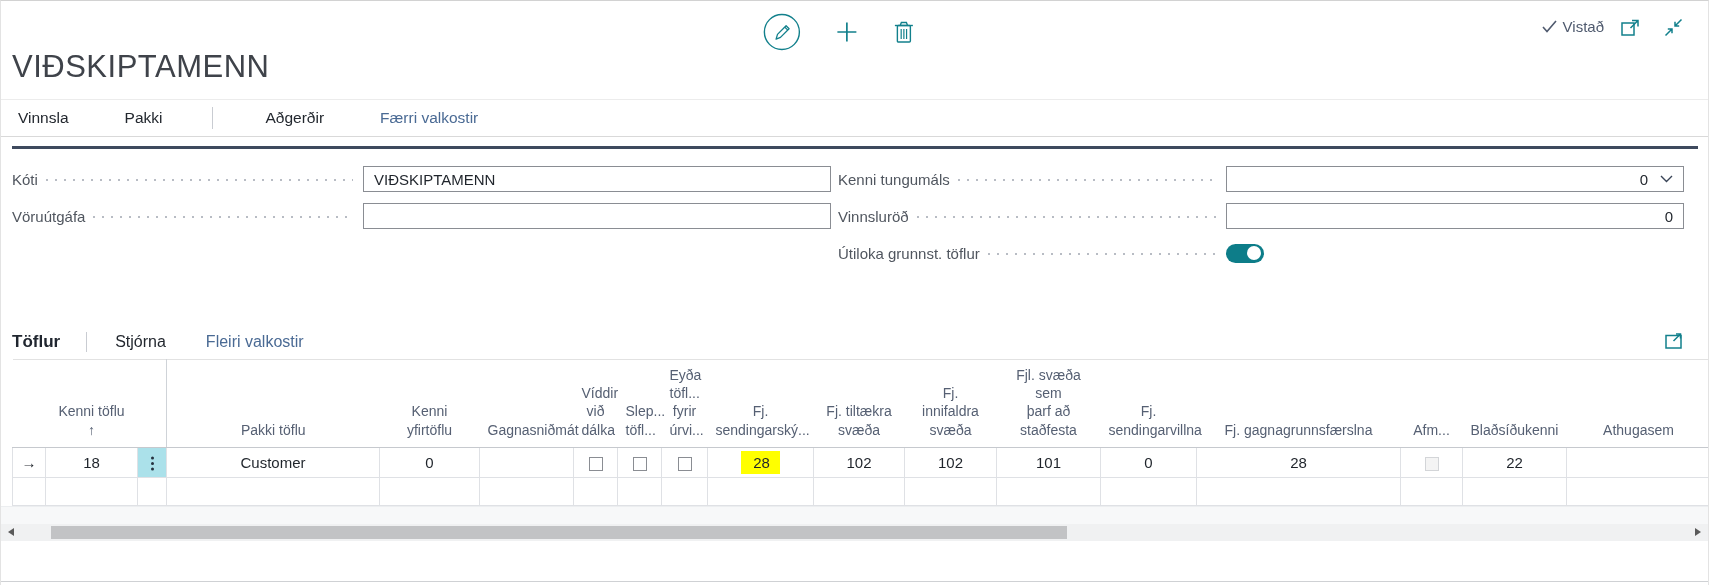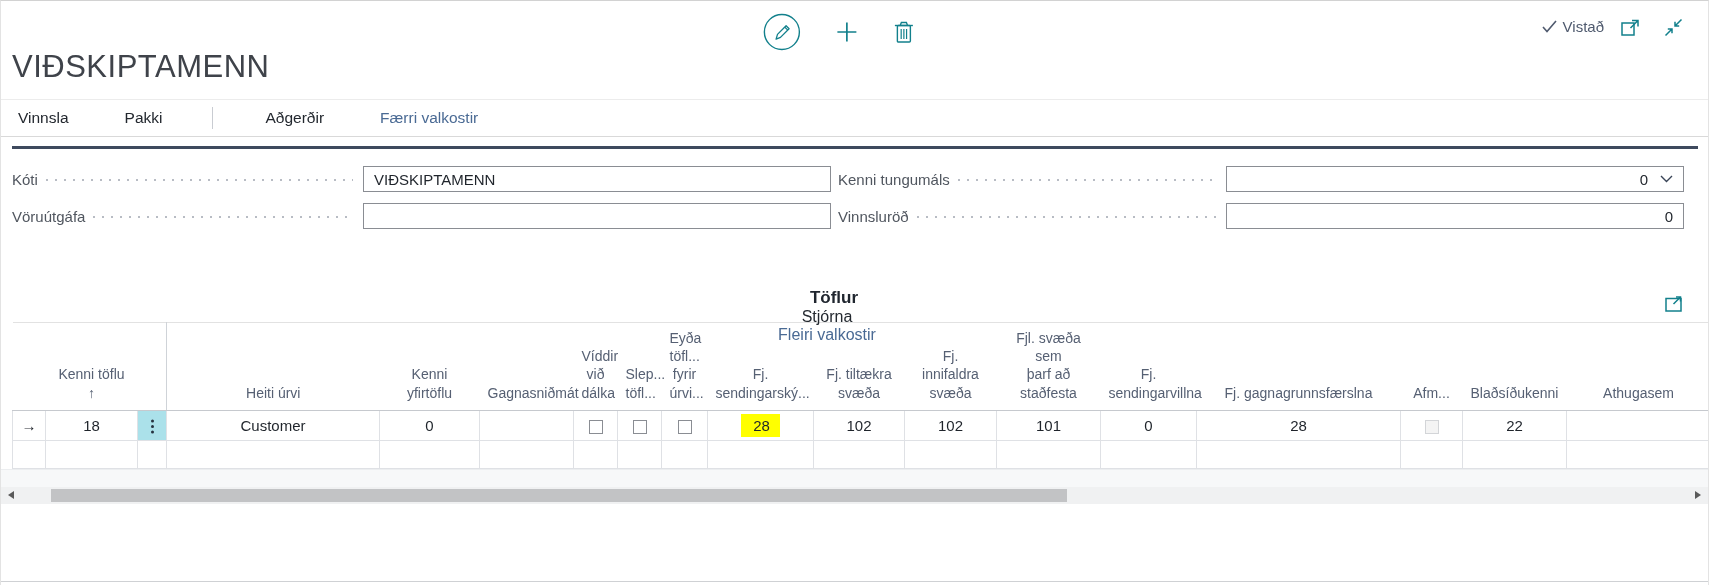--- a/index.html
+++ b/index.html
@@ -44,21 +44,21 @@
   .col-right .inputbox { flex-basis:458px; }
   .inputbox.num { justify-content:flex-end; }
   .inputbox.combo { justify-content:flex-end; gap:12px; }
   .inputzone { flex:0 0 468px; display:flex; align-items:center; }
   .col-right .inputzone { flex-basis:458px; }
   .toggle { width:38px; height:19px; border-radius:10px; background:#0d7d89; position:relative; cursor:pointer; }
   .toggle .knob { position:absolute; top:2.5px; right:3px; width:14px; height:14px; border-radius:50%; background:#fff; }
 
   
   .tables { margin-top:48px; }
-  .subbar { display:flex; align-items:center; height:34px; padding:0 26px 0 11px; position:relative;flex-direction:column; }
+  .subbar { display:flex; align-items:center; height:34px; padding:0 26px 0 11px; position:relative; }
   .sub-heading { font-size:17px; font-weight:700; color:#20262f; margin-right:26px; }
   .sub-sep { width:1px; height:20px; background:#c9ccd2; margin-right:28px; }
   .focus-btn { position:absolute; right:24px; top:6px; cursor:pointer; }
 
   table.grid { border-collapse:collapse; table-layout:fixed; width:1698px; margin-left:11px; }
   .grid th { vertical-align:bottom; font-weight:400; font-size:14px; color:#566073;
              padding:6px 8px 8px; white-space:pre-line; line-height:1.3;
              border-top:1px solid #e2e2e2; border-bottom:1px solid #c6c9ce; cursor:pointer; }
   .grid th.r, .grid td.r { text-align:center; }
   .grid th.l, .grid td.l { text-align:center; }
@@ -174,20 +174,29 @@
           <span>0</span>
           <svg width="13" height="8" viewBox="0 0 13 8">
             <path d="M1 1 L6.5 6.5 L12 1" stroke="#394457" stroke-width="1.4" fill="none"></path>
           </svg>
         </div>
       </div>
       <div class="fld">
         <span class="fld-label">Vinnsluröð</span>
         <span class="leader"></span>
         <div class="inputbox num">0</div>
+      </div>
+      <div class="fld">
+        <span class="fld-label">Útiloka grunnst. töflur</span>
+        <span class="leader"></span>
+        <div class="inputzone">
+          <div class="toggle on">
+              <div class="knob"></div>
+            </div>
+        </div>
       </div>
     </div>
   </div>
 
   <div class="tables">
     <div class="subbar">
       <span class="sub-heading">Töflur</span>
       <span class="sub-sep"></span>
       <span class="ab-item">Stjórna</span>
       <span class="ab-item blue">Fleiri valkostir</span>
@@ -218,21 +227,21 @@
           <col style="width:204px">
           <col style="width:62px">
         <col style="width:104px">
           <col style="width:144px">
       </colgroup>
       <thead>
         <tr>
           <th></th>
           <th class="r">Kenni töflu ↑</th>
           <th class="frozen-divider"></th>
-          <th class="l">Heiti úrvi</th>
+          <th class="l">Pakki töflu</th>
           <th class="r">Kenni yfirtöflu</th>
           <th class="l">Gagnasniðmát</th>
           <th class="l">Víddir
 við
 dálka</th>
           <th class="l">Slep...
 töfl...</th>
           <th class="l">Eyða
 töfl...
 fyrir

